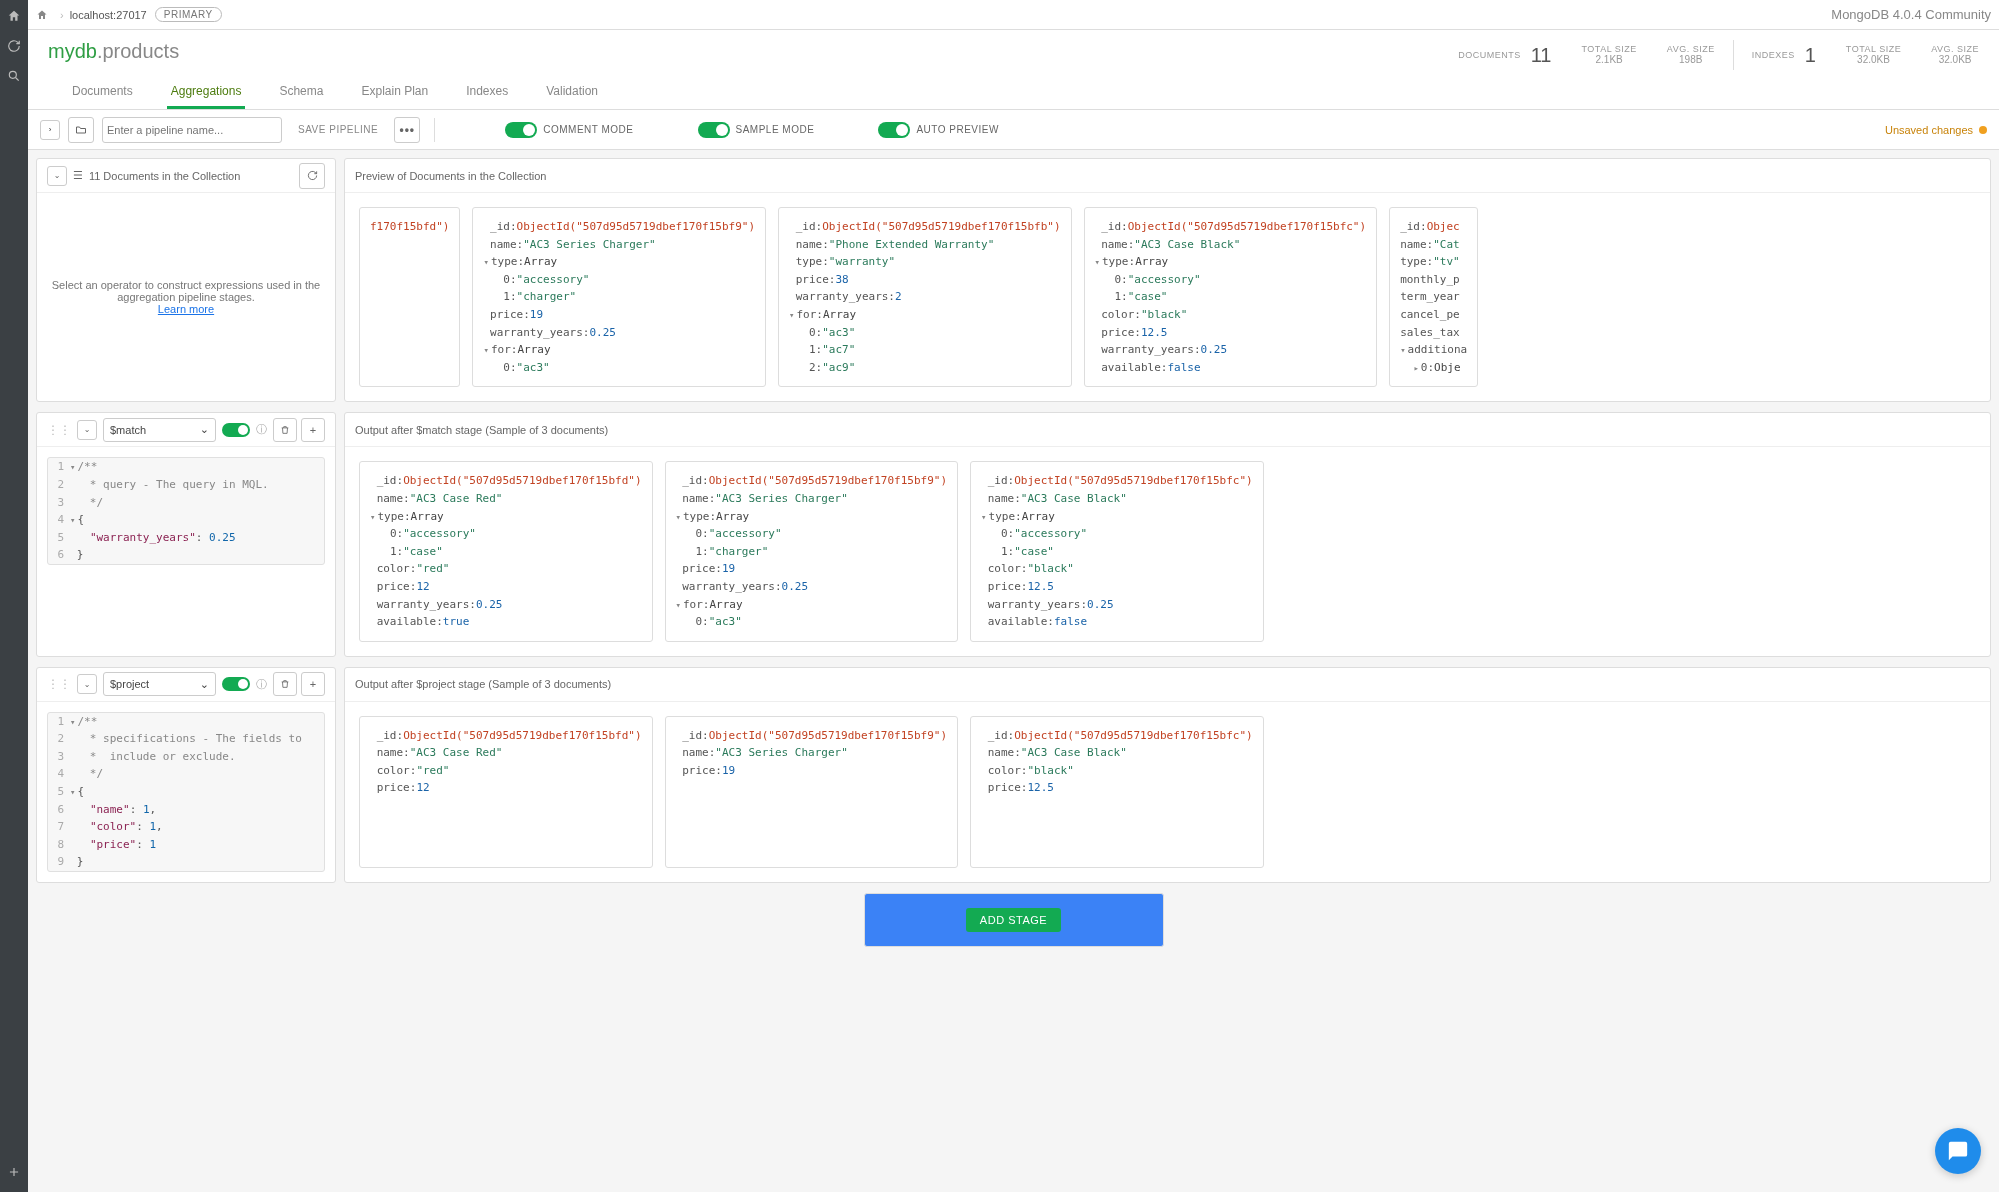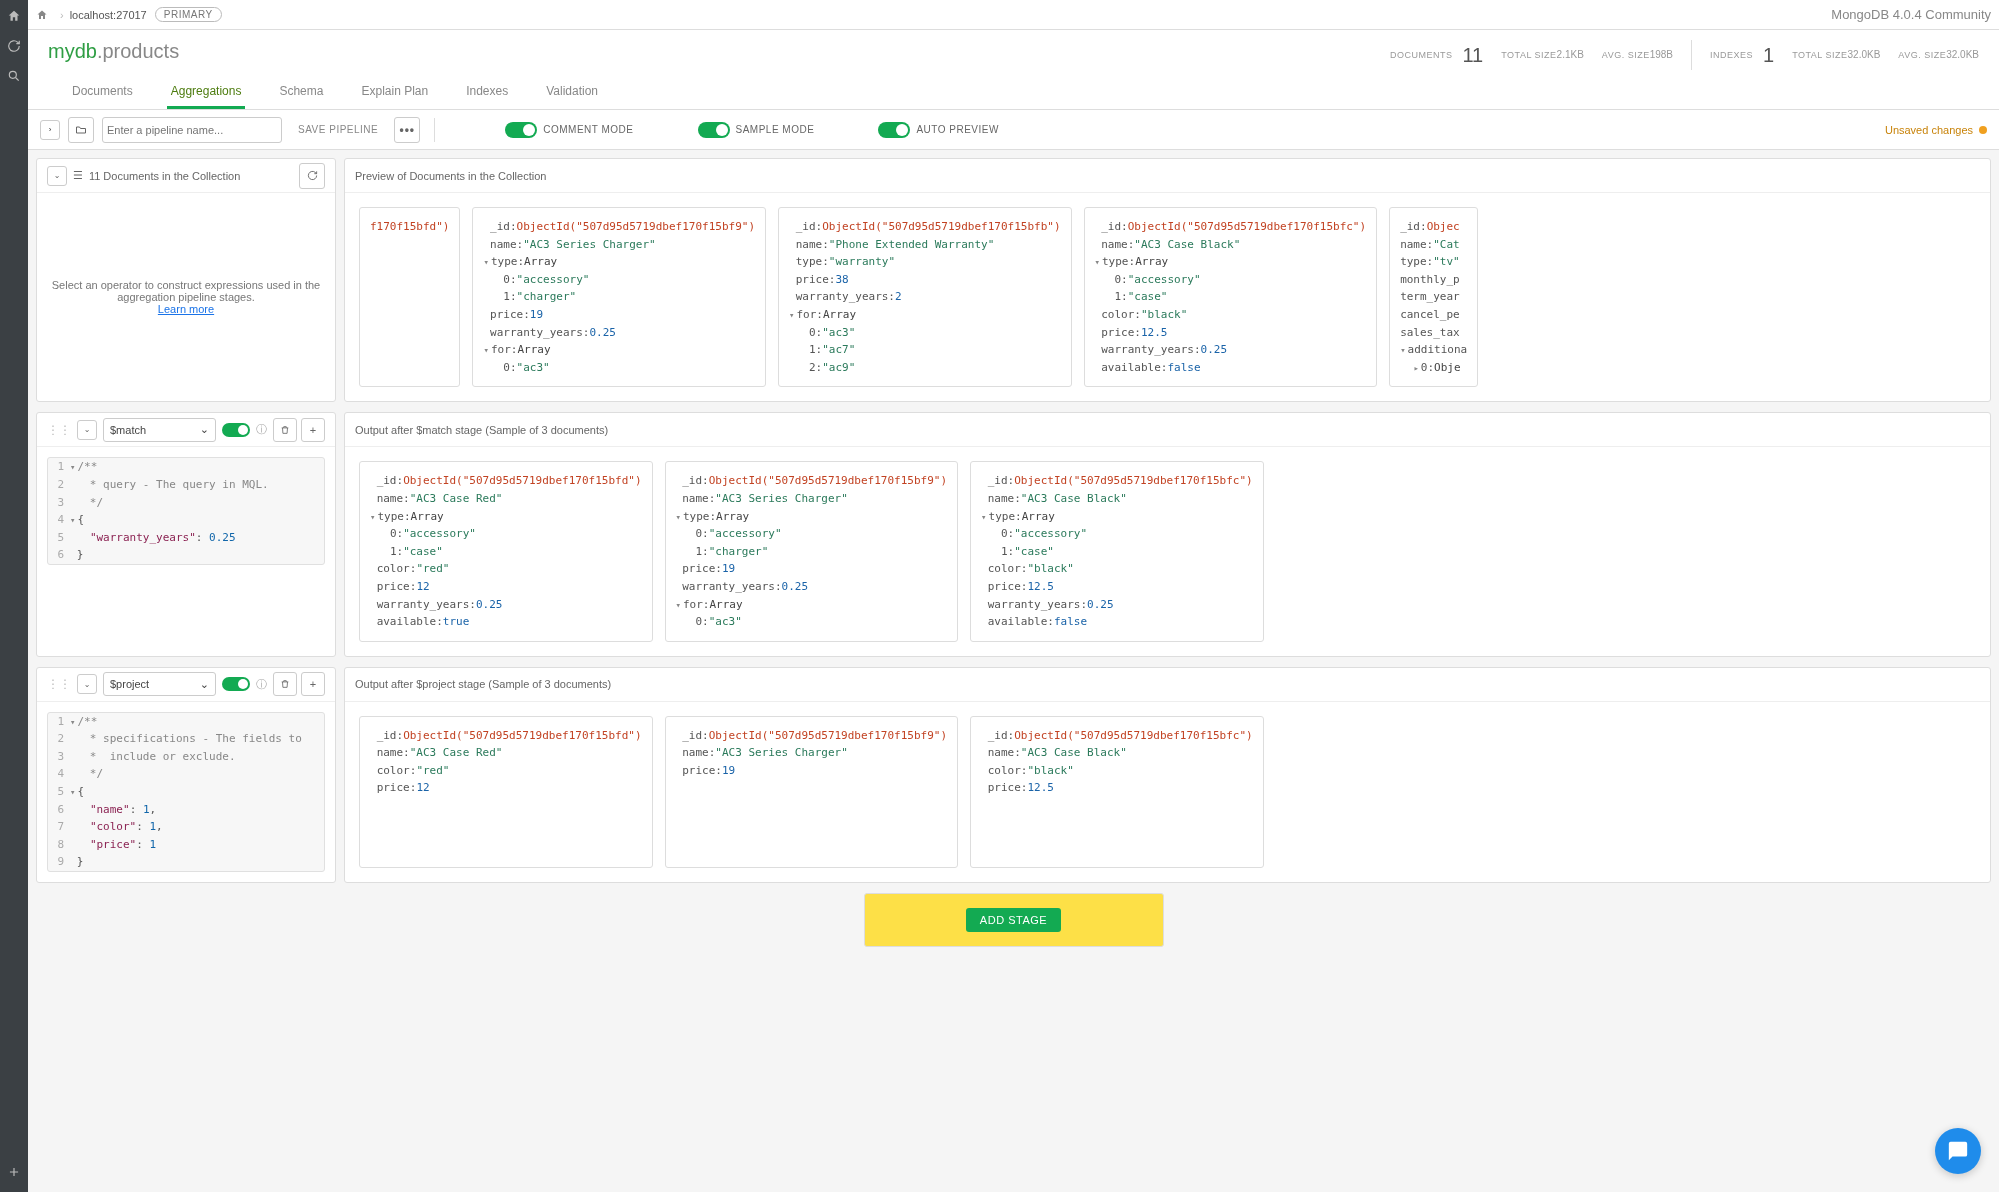--- a/index.html
+++ b/index.html
@@ -15,21 +15,21 @@
 .topbar .addr { color: #555; }
 .topbar .badge-primary { border: 1px solid #bbb; border-radius: 10px; padding: 1px 8px; font-size: 10px; margin-left: 8px; color:#777; letter-spacing:0.5px; }
 .topbar .right { margin-left: auto; color:#888; font-size:13px; }
 .header { padding: 10px 20px 0 20px; border-bottom: 1px solid #ddd; background:#fff; }
 .ns-title { font-size: 20px; font-weight: 400; color:#888; margin-bottom:6px; display:flex; align-items:baseline; }
 .ns-title .db { color: #2f9e44; }
 .ns-stats { margin-left:auto; display:flex; gap:18px; align-items:center; font-size:10px; color:#999; }
 .ns-stats .group { display:flex; flex-direction:row; align-items:center; gap:10px; }
 .ns-stats .lbl { text-transform:uppercase; letter-spacing:0.5px; font-size:9px; }
 .ns-stats .big { font-size:20px; color:#555; font-weight:300; }
-.ns-stats .col { display:flex; flex-direction:row; align-items:center; line-height:1.2;}
+.ns-stats .col { display:flex; flex-direction:column; align-items:center; line-height:1.2;margin-left:12px;}
 .ns-stats .sep { width:1px; height:30px; background:#ddd; }
 .tabs { display:flex; gap:30px; padding-left: 20px; }
 .tab { padding: 8px 4px; font-size: 12px; color:#888; cursor:pointer; border-bottom:3px solid transparent; }
 .tab.active { color:#4d7c0f; border-bottom-color:#13aa52; font-weight:500; }
 .toolbar { display:flex; align-items:center; height:40px; padding:0 12px; gap:8px; border-bottom:1px solid #ddd; background:#fff; }
 .icon-btn { width:26px; height:26px; border:1px solid #ccc; border-radius:3px; background:#fff; display:flex; align-items:center; justify-content:center; cursor:pointer; color:#666; }
 .pipeline-name { flex: 0 0 180px; }
 .pipeline-name input { width:100%; height:26px; border:1px solid #ccc; border-radius:3px; padding:0 4px; font-size:11px; }
 .save-pl { font-size:10px; color:#888; letter-spacing:0.5px; padding:0 8px; cursor:pointer; }
 .toggle-group { display:flex; align-items:center; gap:6px; margin-left:12px;padding-left:44px; }
@@ -65,21 +65,21 @@
 .doc-card { border:1px solid #ddd; border-radius:3px; padding:10px; font-family: Menlo, Consolas, monospace; font-size:11px; line-height:1.6; flex-shrink:0; min-width:260px; color:#444; white-space:nowrap; }
 .k { color:#555; }
 .oid { color:#c24222; }
 .str { color:#2b7a5b; }
 .num { color:#1a63a8; }
 .bool-t { color:#1a63a8; }
 .bool-f { color:#1a63a8; }
 .arr-t { font-weight:400; }
 .caret { color:#888; font-size:9px; margin-right:2px; }
 .add-stage-row { display:flex; justify-content:center; }
-.add-stage-pane { width:300px; background:#fde047; border:1px solid #ddd; border-radius:3px; padding:14px; display:flex; justify-content:center; }
+.add-stage-pane { width:300px; background:#3b82f6; border:1px solid #ddd; border-radius:3px; padding:14px; display:flex; justify-content:center; }
 .add-stage-btn { background:#13aa52; color:#fff; border:none; padding:6px 14px; border-radius:3px; font-size:11px; letter-spacing:0.5px; cursor:pointer; }
 .chat-bubble { position:fixed; bottom:18px; right:18px; width:46px; height:46px; border-radius:50%; background:#1f8ceb; display:flex; align-items:center; justify-content:center; color:#fff; box-shadow:0 2px 8px rgba(0,0,0,0.2); cursor:pointer; }
 .dots-icon { font-weight:bold; letter-spacing:1px; }
 svg { display:block; }
 </style>
 </head>
 <body>
 
 <div class="app">
   <div class="sidebar-rail">

